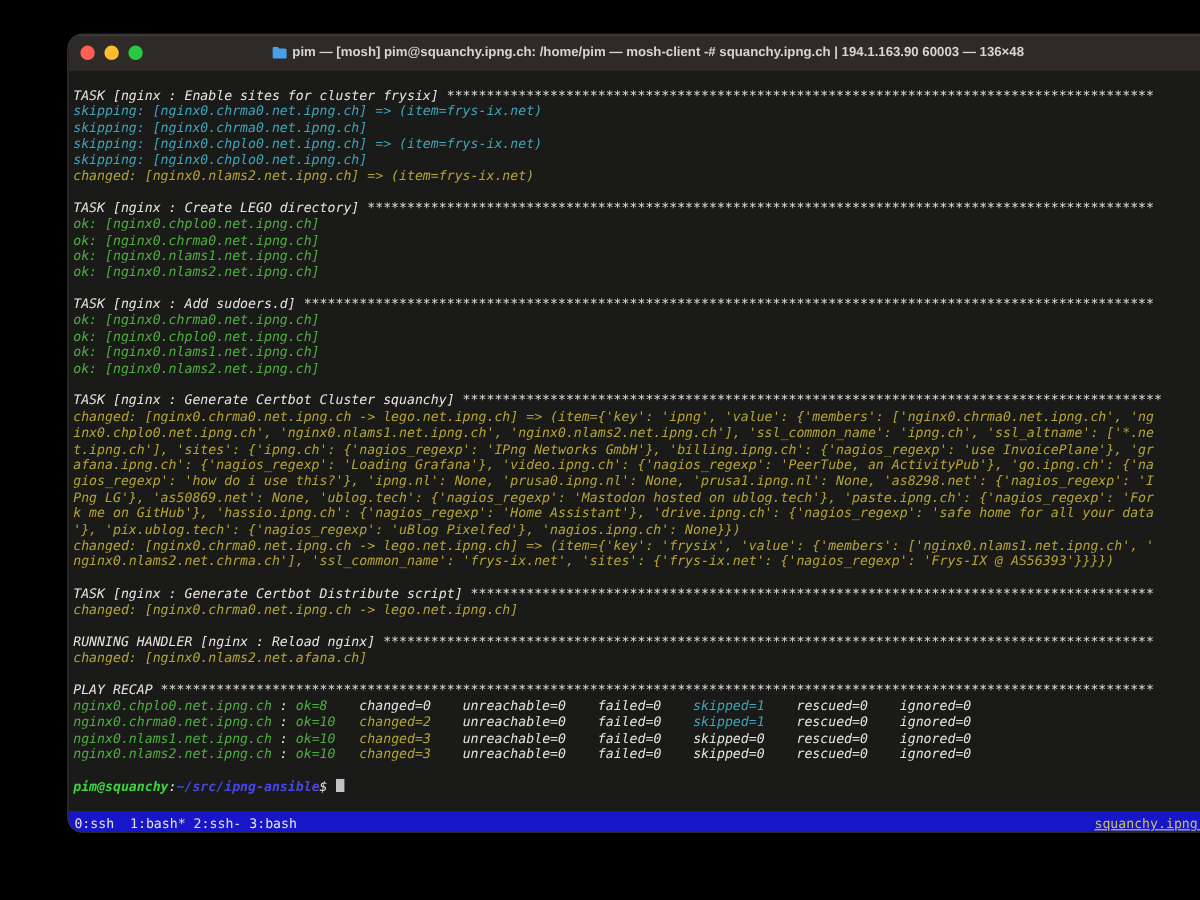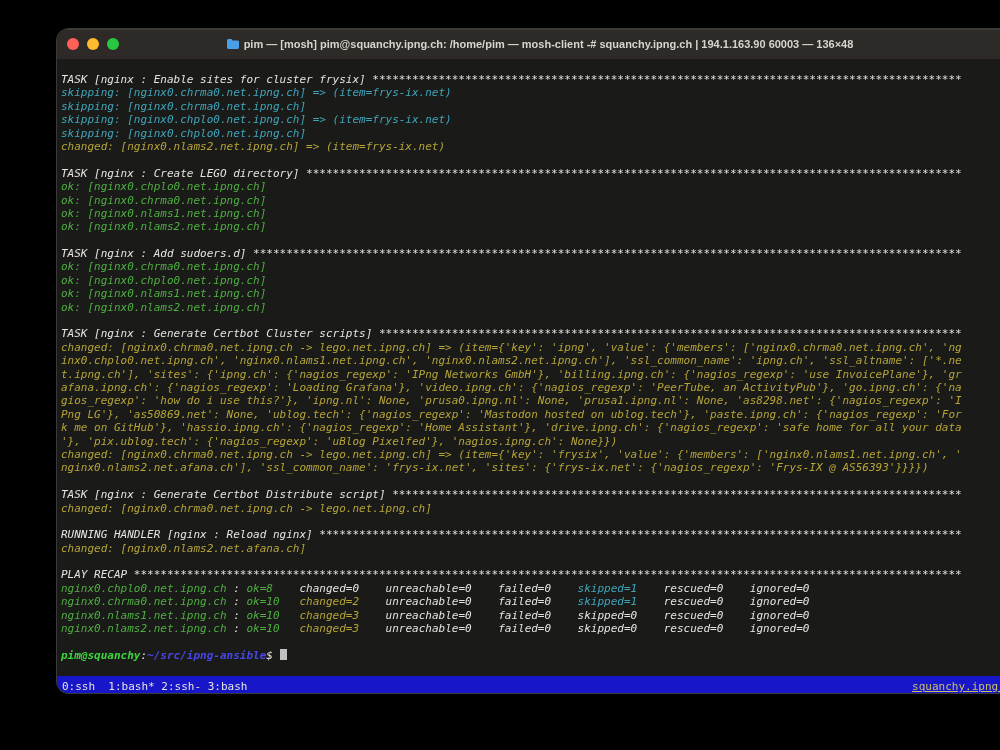--- a/index.html
+++ b/index.html
@@ -67,31 +67,31 @@
       <div class="term-line"><span class="c-green">ok: [nginx0.chrma0.net.ipng.ch]</span></div>
       <div class="term-line"><span class="c-green">ok: [nginx0.nlams1.net.ipng.ch]</span></div>
       <div class="term-line"><span class="c-green">ok: [nginx0.nlams2.net.ipng.ch]</span></div>
       <div class="term-line"></div>
       <div class="term-line"><span class="c-fg">TASK [nginx : Add sudoers.d] ***********************************************************************************************************</span></div>
       <div class="term-line"><span class="c-green">ok: [nginx0.chrma0.net.ipng.ch]</span></div>
       <div class="term-line"><span class="c-green">ok: [nginx0.chplo0.net.ipng.ch]</span></div>
       <div class="term-line"><span class="c-green">ok: [nginx0.nlams1.net.ipng.ch]</span></div>
       <div class="term-line"><span class="c-green">ok: [nginx0.nlams2.net.ipng.ch]</span></div>
       <div class="term-line"></div>
-      <div class="term-line"><span class="c-fg">TASK [nginx : Generate Certbot Cluster scripts] ****************************************************************************************</span></div>
+      <div class="term-line"><span class="c-fg">TASK [nginx : Generate Certbot Cluster squanchy] ****************************************************************************************</span></div>
       <div class="term-line"><span class="c-yellow">changed: [nginx0.chrma0.net.ipng.ch -&gt; lego.net.ipng.ch] =&gt; (item={'key': 'ipng', 'value': {'members': ['nginx0.chrma0.net.ipng.ch', 'ng</span></div>
       <div class="term-line"><span class="c-yellow">inx0.chplo0.net.ipng.ch', 'nginx0.nlams1.net.ipng.ch', 'nginx0.nlams2.net.ipng.ch'], 'ssl_common_name': 'ipng.ch', 'ssl_altname': ['*.ne</span></div>
       <div class="term-line"><span class="c-yellow">t.ipng.ch'], 'sites': {'ipng.ch': {'nagios_regexp': 'IPng Networks GmbH'}, 'billing.ipng.ch': {'nagios_regexp': 'use InvoicePlane'}, 'gr</span></div>
       <div class="term-line"><span class="c-yellow">afana.ipng.ch': {'nagios_regexp': 'Loading Grafana'}, 'video.ipng.ch': {'nagios_regexp': 'PeerTube, an ActivityPub'}, 'go.ipng.ch': {'na</span></div>
       <div class="term-line"><span class="c-yellow">gios_regexp': 'how do i use this?'}, 'ipng.nl': None, 'prusa0.ipng.nl': None, 'prusa1.ipng.nl': None, 'as8298.net': {'nagios_regexp': 'I</span></div>
       <div class="term-line"><span class="c-yellow">Png LG'}, 'as50869.net': None, 'ublog.tech': {'nagios_regexp': 'Mastodon hosted on ublog.tech'}, 'paste.ipng.ch': {'nagios_regexp': 'For</span></div>
       <div class="term-line"><span class="c-yellow">k me on GitHub'}, 'hassio.ipng.ch': {'nagios_regexp': 'Home Assistant'}, 'drive.ipng.ch': {'nagios_regexp': 'safe home for all your data</span></div>
       <div class="term-line"><span class="c-yellow">'}, 'pix.ublog.tech': {'nagios_regexp': 'uBlog Pixelfed'}, 'nagios.ipng.ch': None}})</span></div>
       <div class="term-line"><span class="c-yellow">changed: [nginx0.chrma0.net.ipng.ch -&gt; lego.net.ipng.ch] =&gt; (item={'key': 'frysix', 'value': {'members': ['nginx0.nlams1.net.ipng.ch', '</span></div>
-      <div class="term-line"><span class="c-yellow">nginx0.nlams2.net.afana.ch'], 'ssl_common_name': 'frys-ix.net', 'sites': {'frys-ix.net': {'nagios_regexp': 'Frys-IX @ AS56393'}}}})</span></div>
+      <div class="term-line"><span class="c-yellow">nginx0.nlams2.net.chrma.ch'], 'ssl_common_name': 'frys-ix.net', 'sites': {'frys-ix.net': {'nagios_regexp': 'Frys-IX @ AS56393'}}}})</span></div>
       <div class="term-line"></div>
       <div class="term-line"><span class="c-fg">TASK [nginx : Generate Certbot Distribute script] **************************************************************************************</span></div>
       <div class="term-line"><span class="c-yellow">changed: [nginx0.chrma0.net.ipng.ch -&gt; lego.net.ipng.ch]</span></div>
       <div class="term-line"></div>
       <div class="term-line"><span class="c-fg">RUNNING HANDLER [nginx : Reload nginx] *************************************************************************************************</span></div>
       <div class="term-line"><span class="c-yellow">changed: [nginx0.nlams2.net.afana.ch]</span></div>
       <div class="term-line"></div>
       <div class="term-line"><span class="c-fg">PLAY RECAP *****************************************************************************************************************************</span></div>
       <div class="term-line"><span class="c-green">nginx0.chplo0.net.ipng.ch</span><span class="c-fg"> : </span><span class="c-green">ok=8</span><span class="c-fg">    changed=0    unreachable=0    failed=0    </span><span class="c-cyan">skipped=1</span><span class="c-fg">    rescued=0    ignored=0</span></div>
       <div class="term-line"><span class="c-green">nginx0.chrma0.net.ipng.ch</span><span class="c-fg"> : </span><span class="c-green">ok=10</span><span class="c-fg">   </span><span class="c-yellow">changed=2</span><span class="c-fg">    unreachable=0    failed=0    </span><span class="c-cyan">skipped=1</span><span class="c-fg">    rescued=0    ignored=0</span></div>

